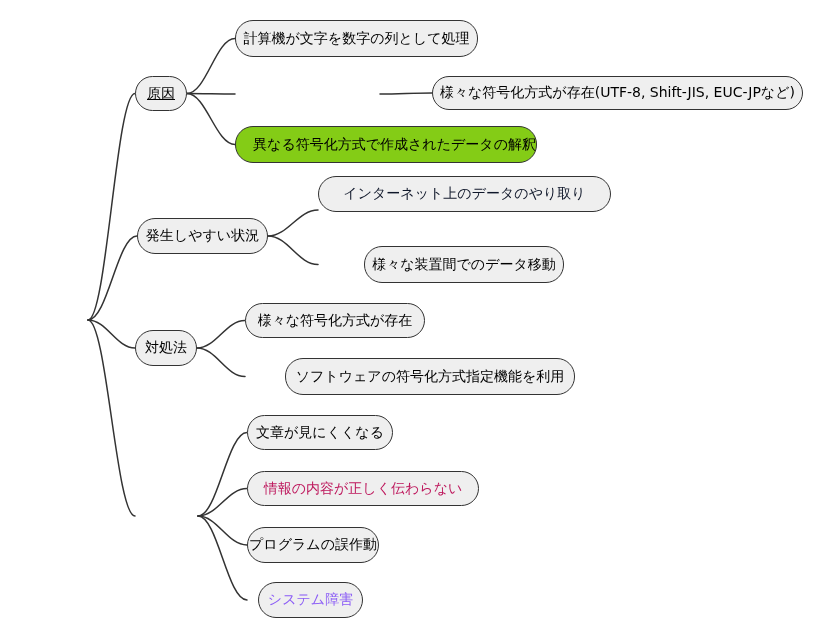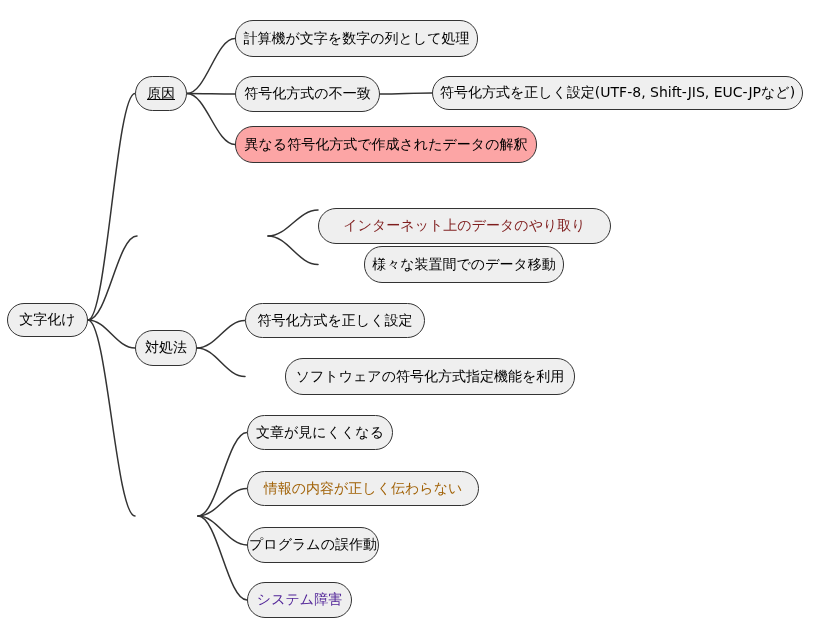--- a/index.html
+++ b/index.html
@@ -59,58 +59,55 @@
       <path d="M 268 236 C 288 236, 298 210, 318 210" stroke="#333333"></path>
       <path d="M 268 236 C 288 236, 298 264.5, 318 264.5" stroke="#333333"></path>
       <path d="M 197 348 C 216.2 348, 225.8 320.5, 245 320.5" stroke="#333333"></path>
       <path d="M 197 348 C 216.2 348, 225.8 376.5, 245 376.5" stroke="#333333"></path>
       <path d="M 198 516 C 217.6 516, 227.4 432.5, 247 432.5" stroke="#333333"></path>
       <path d="M 198 516 C 217.6 516, 227.4 488.5, 247 488.5" stroke="#333333"></path>
       <path d="M 198 516 C 217.6 516, 227.4 545, 247 545" stroke="#333333"></path>
       <path d="M 198 516 C 217.6 516, 227.4 600, 247 600" stroke="#333333"></path>
     </svg>
 
-<div class="node" style="left: 7px; top: 303px; width: 81px; height: 34px; background: rgb(239, 239, 239); border-color: rgb(51, 51, 51); color: rgb(0, 0, 0);">
-      <span>文字化け</span>
-    </div>
     <div class="node" style="left: 135px; top: 76px; width: 52px; height: 35px; background: rgb(239, 239, 239); border-color: rgb(51, 51, 51); color: rgb(0, 0, 0); text-decoration: underline;">
       <span>原因</span>
     </div>
     <div class="node" style="left: 235px; top: 20px; width: 243px; height: 37px; background: rgb(239, 239, 239); border-color: rgb(51, 51, 51); color: rgb(0, 0, 0);">
       <span>計算機が文字を数字の列として処理</span>
     </div>
-    <div class="node" style="left: 235px; top: 76px; width: 145px; height: 36px; background: rgb(239, 239, 239); border-color: rgb(51, 51, 51); color: rgb(0, 0, 0);">
-      <span>符号化方式の不一致</span>
+    <div class="node" style="left: 432px; top: 76px; width: 371px; height: 34px; background: rgb(239, 239, 239); border-color: rgb(51, 51, 51); color: rgb(0, 0, 0);">
+      <span>様々な符号化方式が存在(UTF-8, Shift-JIS, EUC-JPなど)</span>
     </div>
-    <div class="node" style="left: 432px; top: 76px; width: 371px; height: 34px; background: rgb(239, 239, 239); border-color: rgb(51, 51, 51); color: rgb(0, 0, 0);">
-      <span>符号化方式を正しく設定(UTF-8, Shift-JIS, EUC-JPなど)</span>
-    </div>
-    <div class="node" style="left: 235px; top: 126px; width: 302px; height: 37px; background: #fca5a5; border-color: rgb(51, 51, 51); color: rgb(0, 0, 0);">
+    <div class="node" style="left: 235px; top: 126px; width: 302px; height: 37px; background: #84cc16; border-color: rgb(51, 51, 51); color: rgb(0, 0, 0); justify-content: flex-end;">
       <span>異なる符号化方式で作成されたデータの解釈</span>
     </div>
-    <div class="node" style="left: 318px; top: 208px; width: 293px; height: 36px; background: rgb(239, 239, 239); border-color: rgb(51, 51, 51); color: #7f1d1d;">
+    <div class="node" style="left: 137px; top: 218px; width: 131px; height: 36px; background: rgb(239, 239, 239); border-color: rgb(51, 51, 51); color: rgb(0, 0, 0);">
+      <span>発生しやすい状況</span>
+    </div>
+    <div class="node" style="left: 318px; top: 176px; width: 293px; height: 36px; background: rgb(239, 239, 239); border-color: rgb(51, 51, 51); color: #0f172a;">
       <span>インターネット上のデータのやり取り</span>
     </div>
     <div class="node" style="left: 318px; top: 246px; width: 200px; height: 37px; background: rgb(239, 239, 239); border-color: rgb(51, 51, 51); color: rgb(0, 0, 0); margin-left: 46px;">
       <span>様々な装置間でのデータ移動</span>
     </div>
     <div class="node" style="left: 135px; top: 330px; width: 62px; height: 36px; background: rgb(239, 239, 239); border-color: rgb(51, 51, 51); color: rgb(0, 0, 0);">
       <span>対処法</span>
     </div>
     <div class="node" style="left: 245px; top: 303px; width: 180px; height: 35px; background: rgb(239, 239, 239); border-color: rgb(51, 51, 51); color: rgb(0, 0, 0);">
-      <span>符号化方式を正しく設定</span>
+      <span>様々な符号化方式が存在</span>
     </div>
     <div class="node" style="left: 245px; top: 358px; width: 290px; height: 37px; background: rgb(239, 239, 239); border-color: rgb(51, 51, 51); color: rgb(0, 0, 0); margin-left: 40px;">
       <span>ソフトウェアの符号化方式指定機能を利用</span>
     </div>
     <div class="node" style="left: 247px; top: 415px; width: 146px; height: 35px; background: rgb(239, 239, 239); border-color: rgb(51, 51, 51); color: rgb(0, 0, 0);">
       <span>文章が見にくくなる</span>
     </div>
-    <div class="node" style="left: 247px; top: 471px; width: 232px; height: 35px; background: rgb(239, 239, 239); border-color: rgb(51, 51, 51); color: #a16207;">
+    <div class="node" style="left: 247px; top: 471px; width: 232px; height: 35px; background: rgb(239, 239, 239); border-color: rgb(51, 51, 51); color: #be185d;">
       <span>情報の内容が正しく伝わらない</span>
     </div>
     <div class="node" style="left: 247px; top: 527px; width: 132px; height: 36px; background: rgb(239, 239, 239); border-color: rgb(51, 51, 51); color: rgb(0, 0, 0);">
       <span>プログラムの誤作動</span>
     </div>
-    <div class="node" style="left: 247px; top: 582px; width: 105px; height: 36px; background: rgb(239, 239, 239); border-color: rgb(51, 51, 51); color: #4c1d95;">
+    <div class="node" style="left: 258px; top: 582px; width: 105px; height: 36px; background: rgb(239, 239, 239); border-color: rgb(51, 51, 51); color: #8b5cf6;">
       <span>システム障害</span>
     </div>
   </div>
 
 </body></html>

